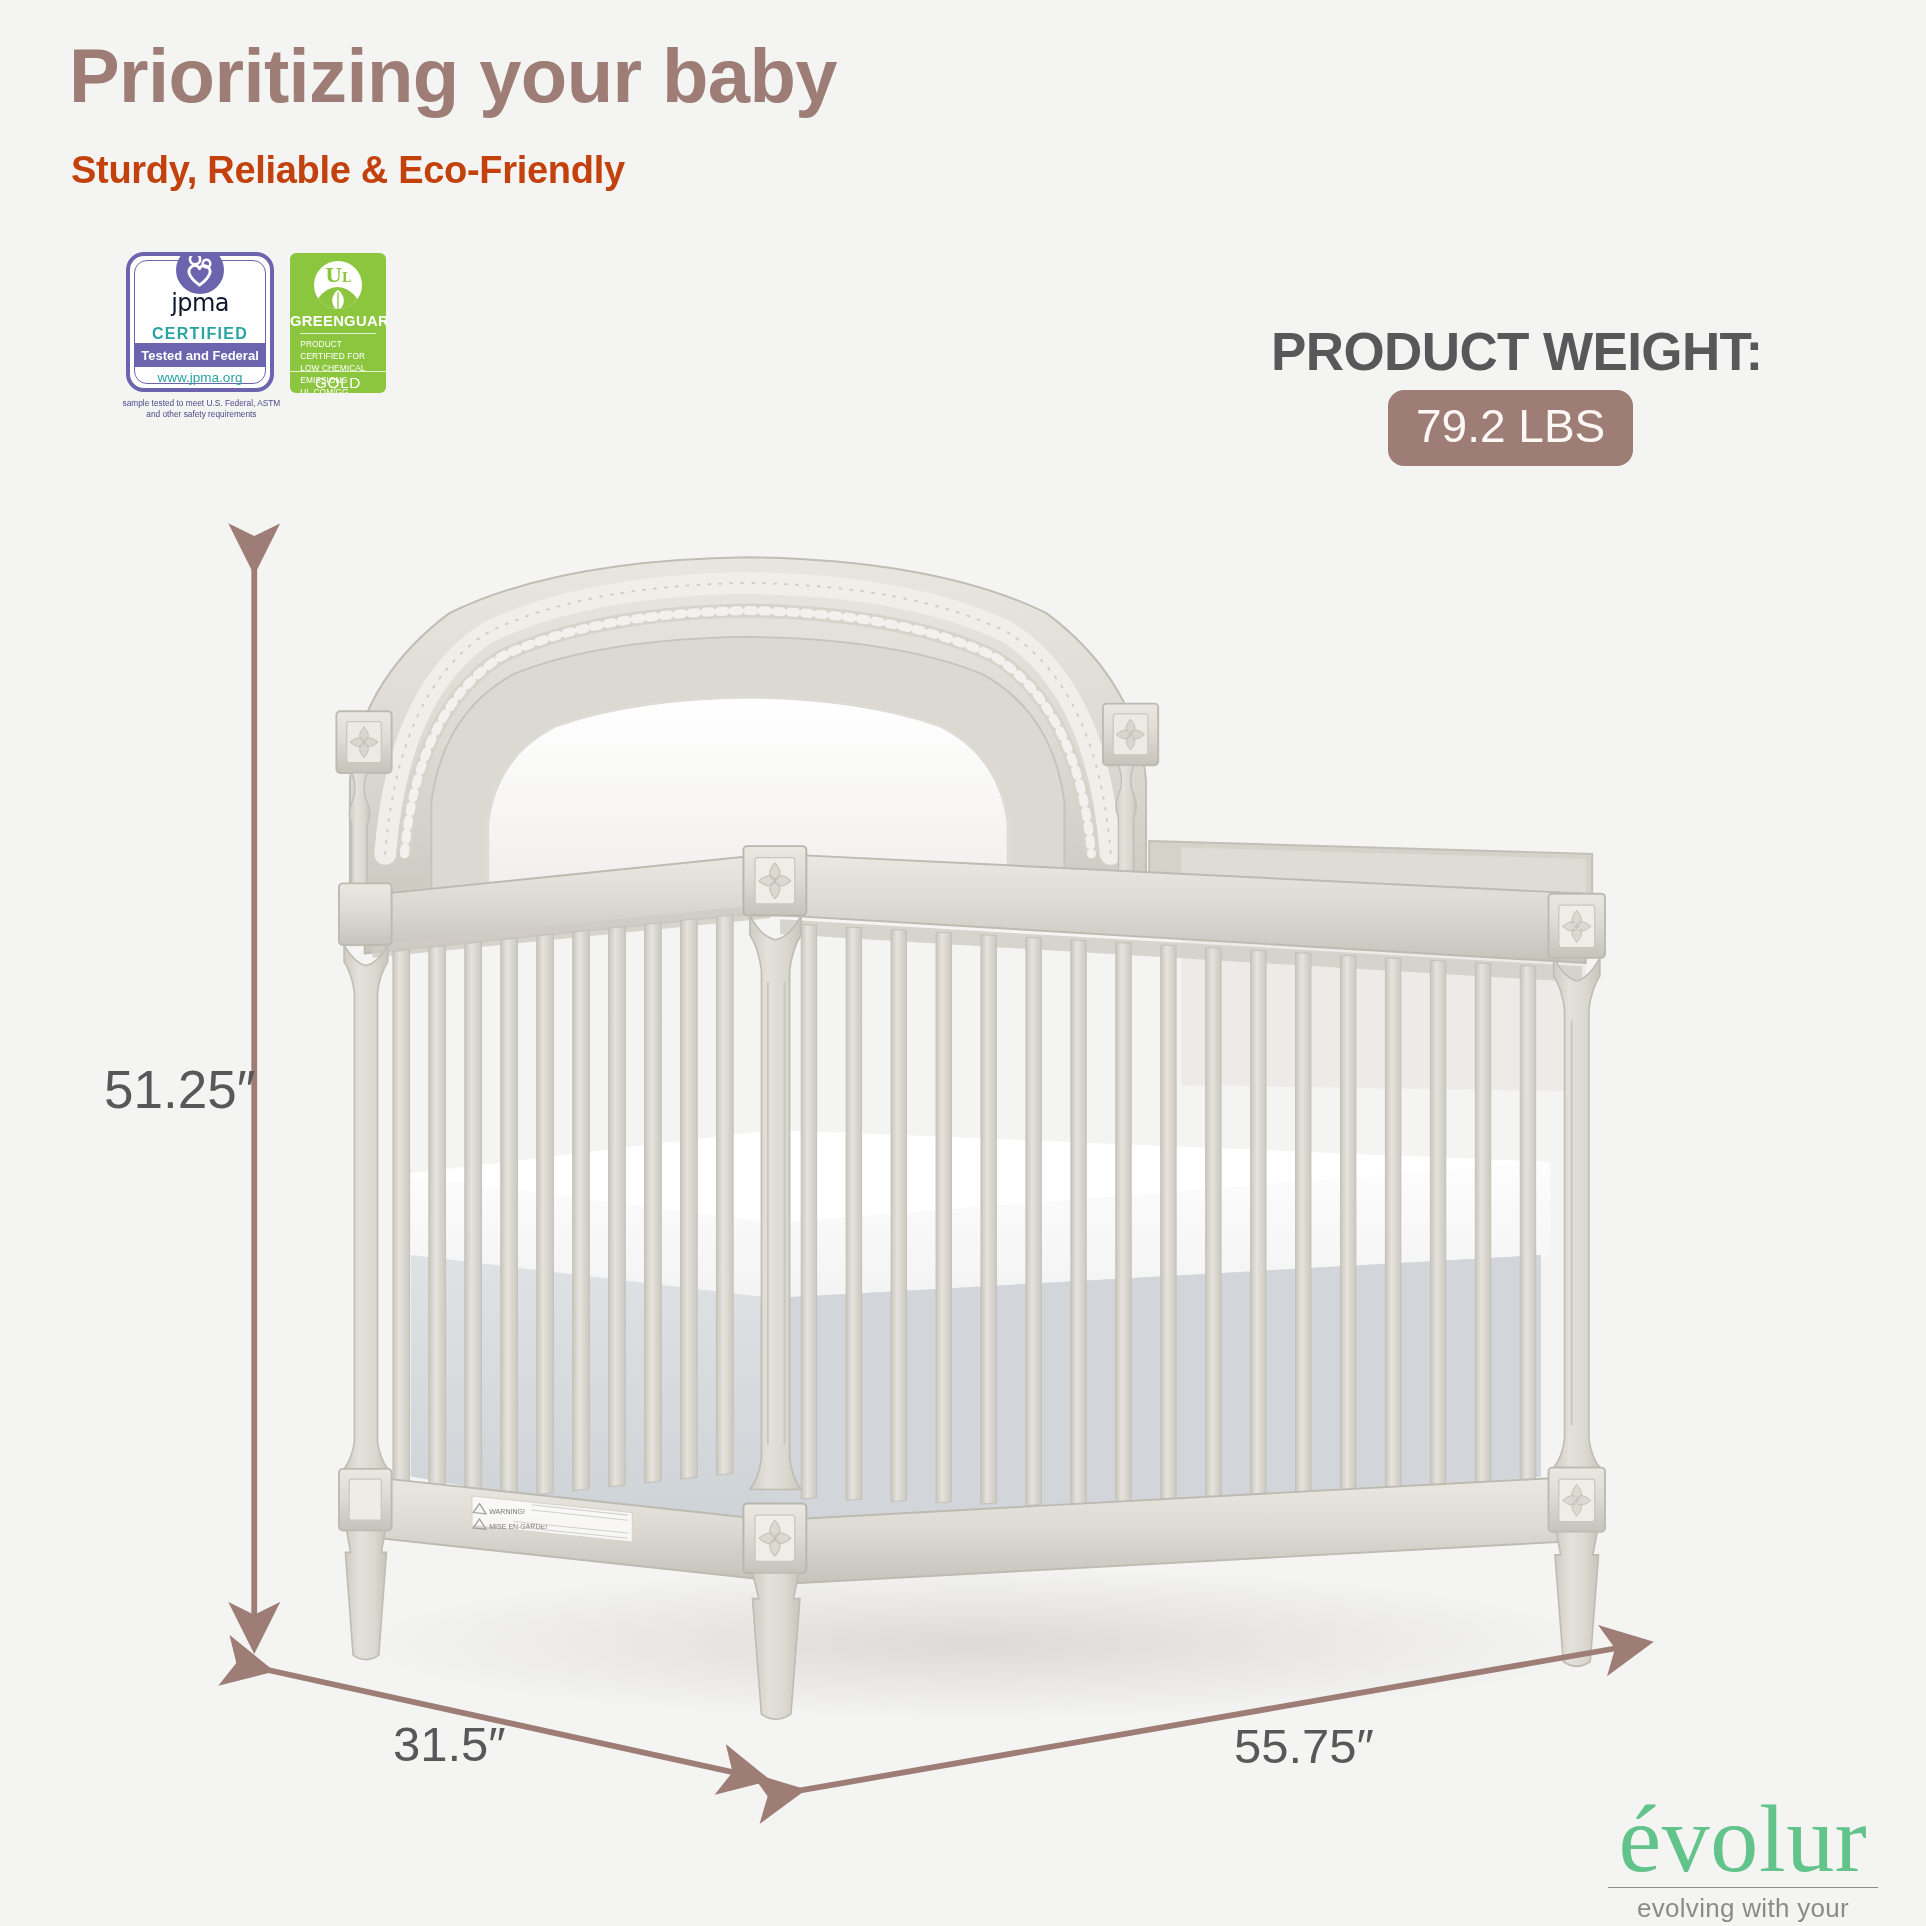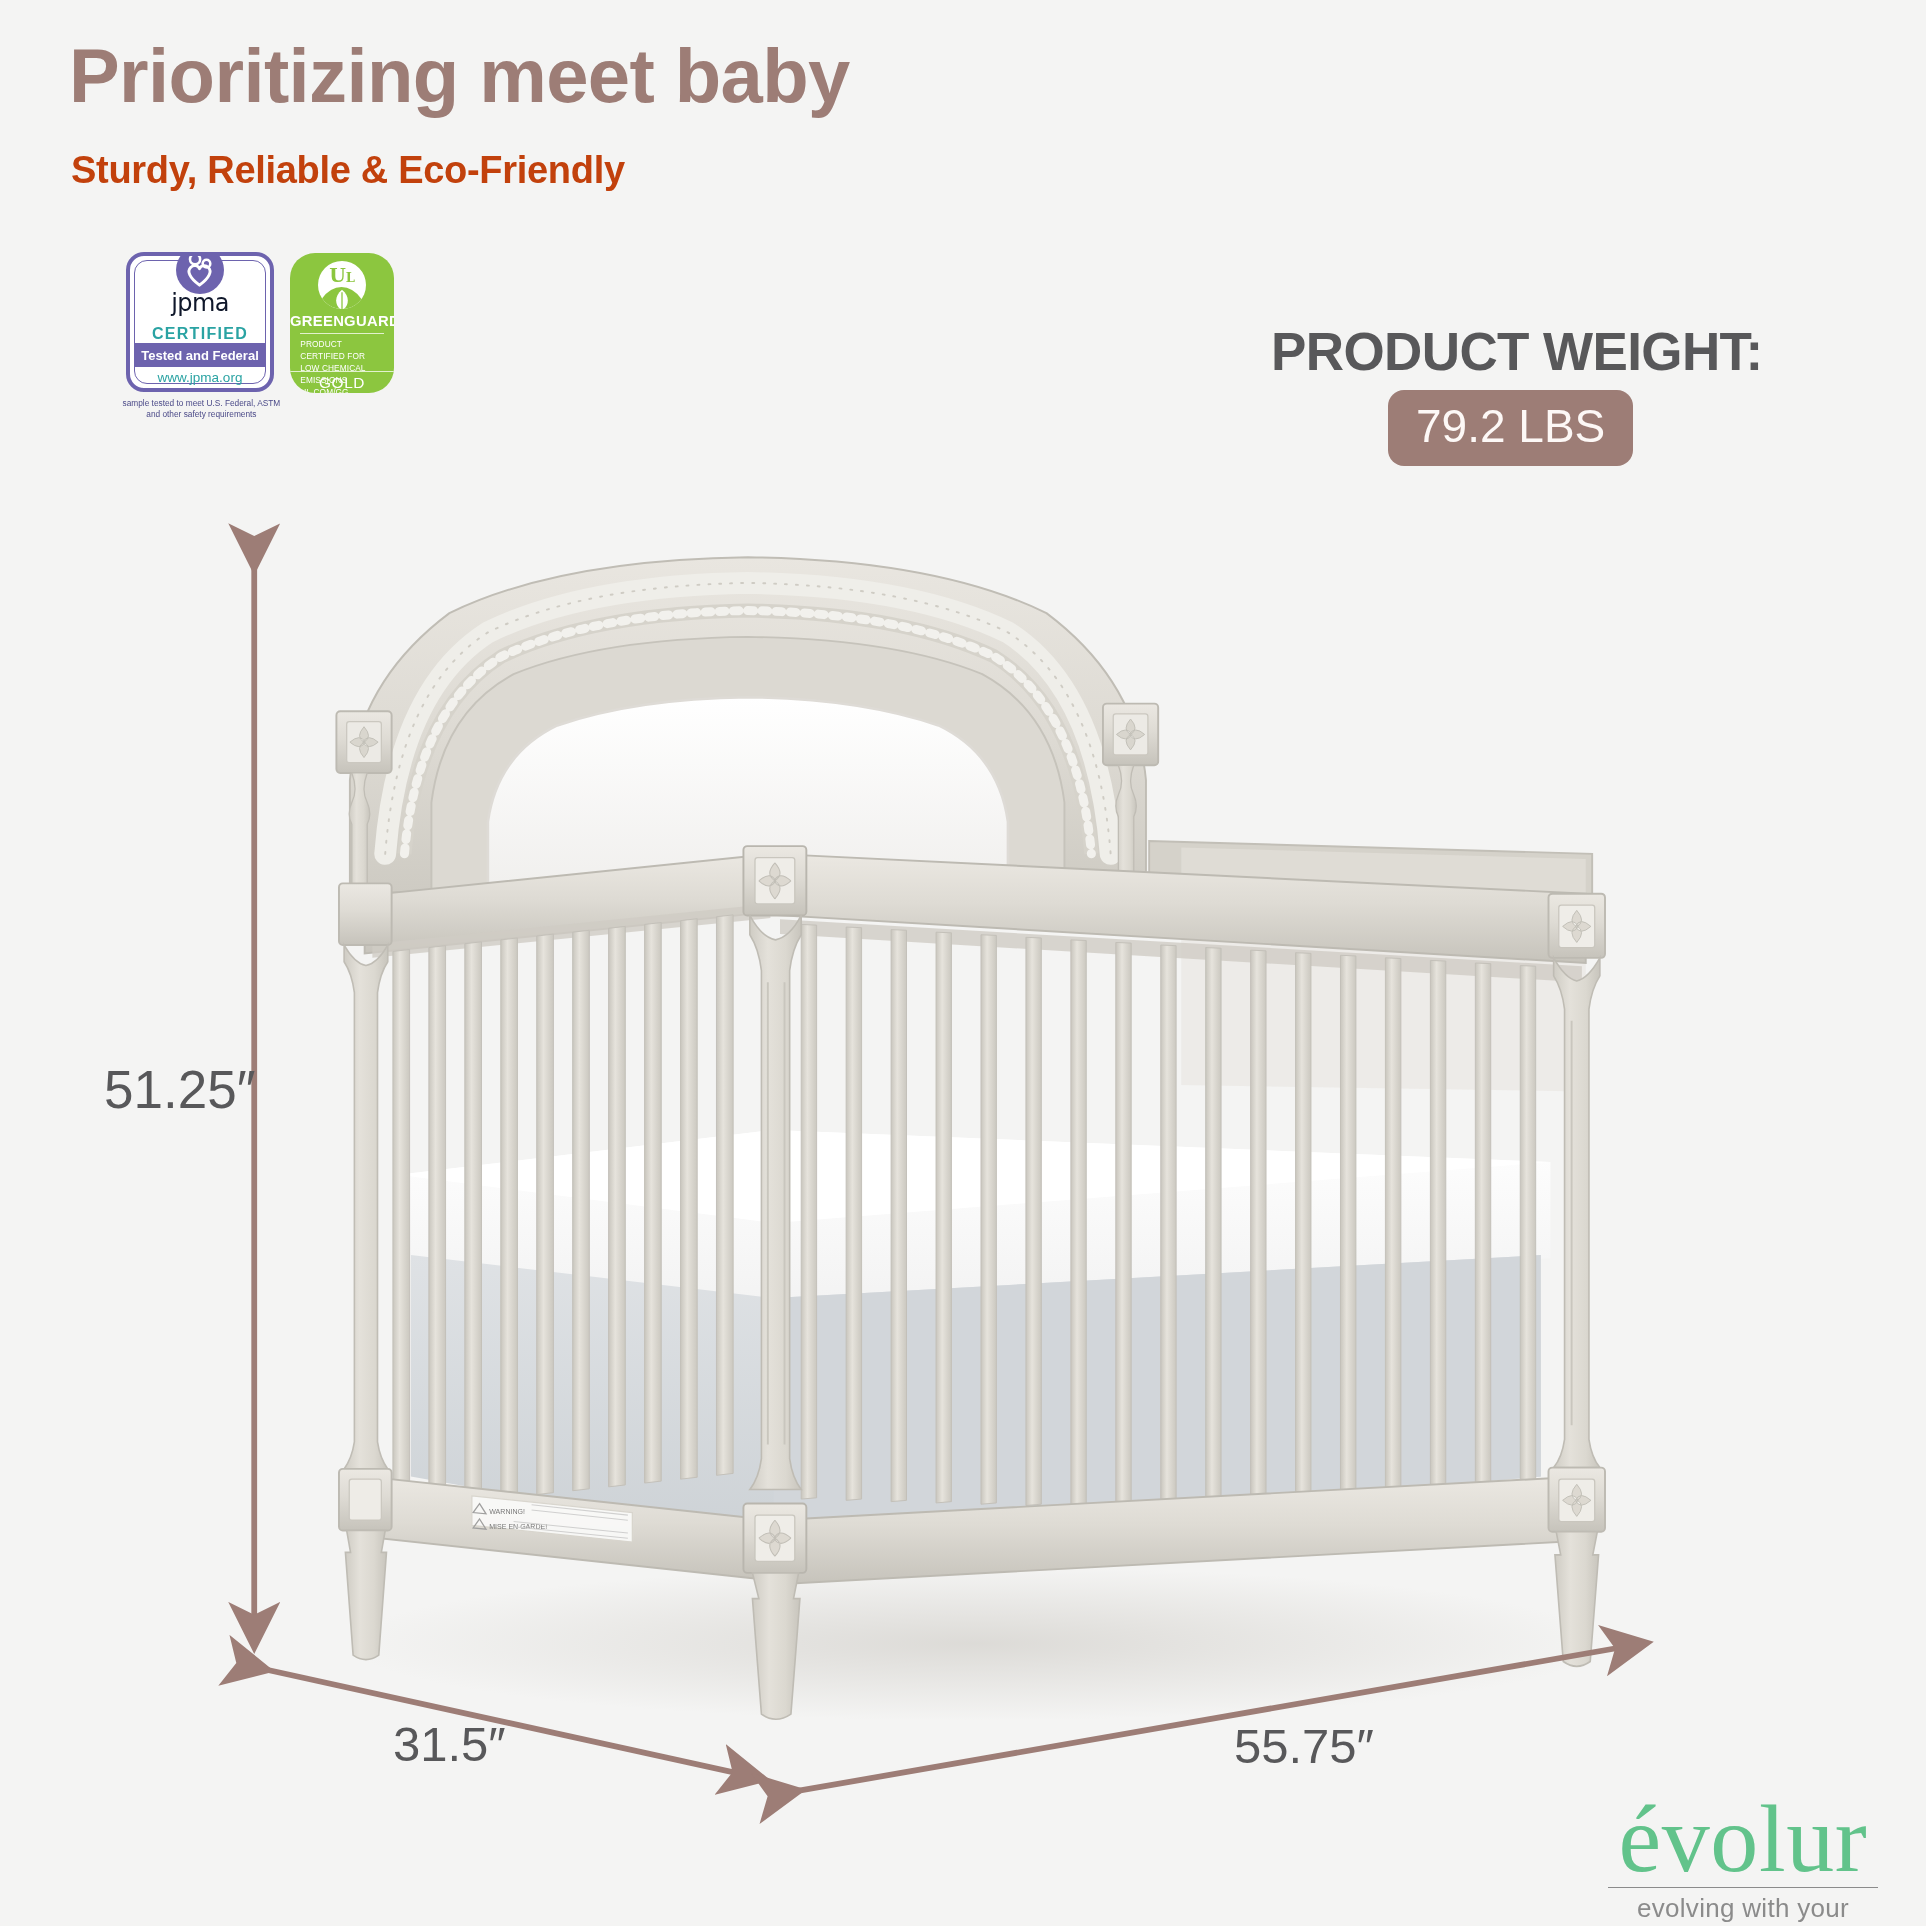--- a/index.html
+++ b/index.html
@@ -62,21 +62,21 @@
     font-size:13.5px;color:#2aa3a3;
   }
   .jpma-note{
     position:absolute;left:-5.1px;top:146px;width:161px;text-align:center;
     font-size:8.3px;line-height:1.35;color:#4b4a88;
   }
 
   
   .gg{
     position:absolute;left:290px;top:253px;
-    width:104px;height:140px;border-radius:25px;
+    width:96px;height:140px;border-radius:6px;
     background:#8cc63f;color:#fff;overflow:hidden;
   }
   .gg-circle{
     position:absolute;left:50%;top:7.7px;transform:translateX(-50%);
     width:48px;height:48px;border-radius:50%;background:#fff;overflow:hidden;
   }
   .gg-ul{
     position:absolute;left:0;right:0;top:5.8px;text-align:center;
     font-size:19px;font-weight:bold;color:#8cc63f;
     font-family:"DejaVu Serif",serif;line-height:1;
@@ -376,21 +376,21 @@
       <path d="M396 880 L396 2560"></path>
     </g>
     <g stroke="#9d7d76" stroke-width="9" fill="none" marker-start="url(#ah)" marker-end="url(#ah)">
       <path d="M412 2600 L1185 2770"></path>
     </g>
     <g stroke="#9d7d76" stroke-width="9" fill="none" marker-start="url(#ah)" marker-end="url(#ah)">
       <path d="M1240 2790 L2560 2560"></path>
     </g>
   </svg>
 
-  <div class="headline">Prioritizing meet baby</div>
+  <div class="headline">Prioritizing your baby</div>
   <div class="subhead">Sturdy, Reliable &amp; Eco-Friendly</div>
 
   <div class="jpma">
     <div class="jpma-card">
       <div class="jpma-inner-ring"></div>
       <div class="jpma-logo-circle">
         <svg width="33" height="36" viewBox="0 0 52 56">
           <circle cx="19" cy="11" r="8" fill="none" stroke="#ffffff" stroke-width="4"></circle>
           <circle cx="37" cy="18" r="6" fill="none" stroke="#ffffff" stroke-width="4"></circle>
           <path d="M26 52 C10 40 6 30 12 24 C17 19 24 21 26 26 C28 21 35 19 40 24 C46 30 42 40 26 52 Z" fill="none" stroke="#ffffff" stroke-width="4.5" stroke-linejoin="round"></path>

